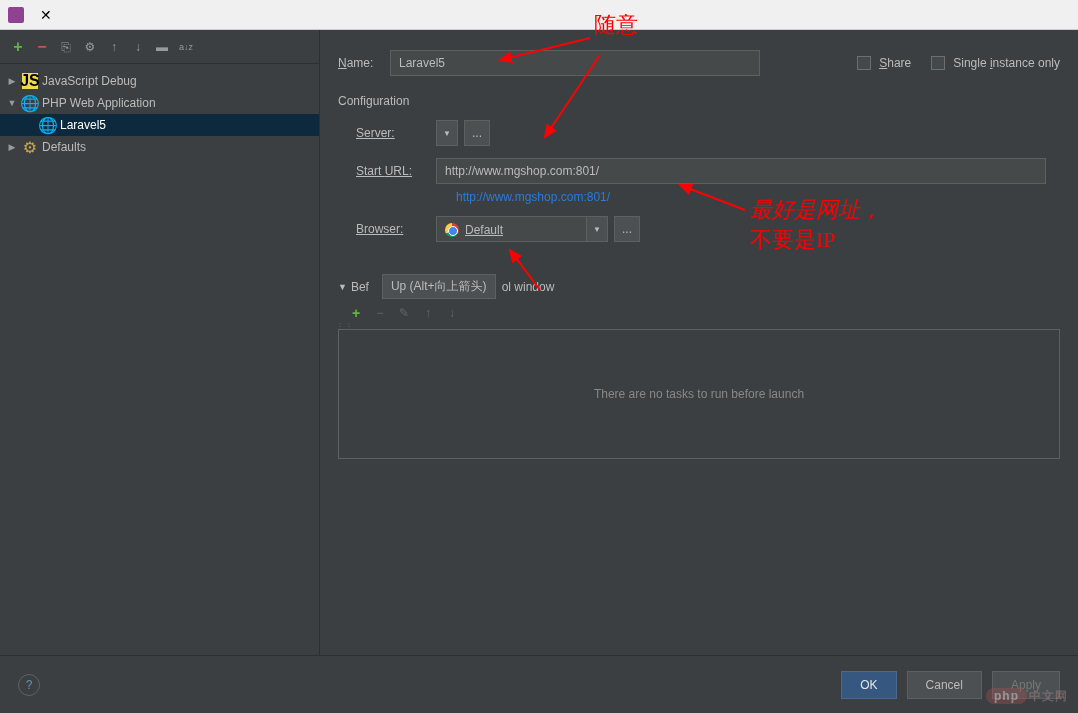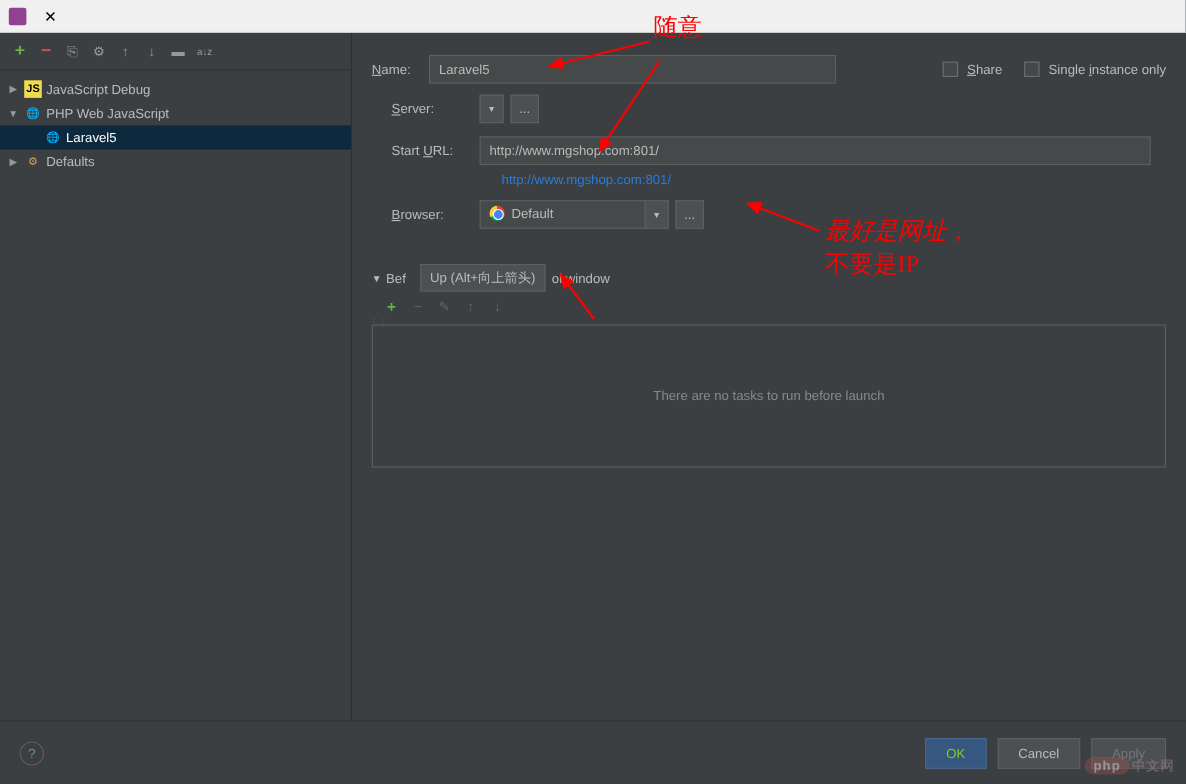--- a/index.html
+++ b/index.html
@@ -14,65 +14,65 @@
 .sidebar { width: 320px; border-right: 1px solid #2d2f30; padding: 5px 0; }
 .toolbar { display: flex; gap: 8px; padding: 4px 10px 8px 10px; align-items: center; border-bottom: 1px solid #2d2f30; margin-bottom: 4px; }
 .tb-btn { width: 16px; height: 16px; display: flex; align-items: center; justify-content: center; cursor: pointer; color: #999; }
 .tb-add { color: #62b543; font-size: 16px; font-weight: bold; }
 .tb-rem { color: #c75450; font-size: 16px; font-weight: bold; }
 
 .tree { padding: 2px 0; }
 .tree-item { display: flex; align-items: center; padding: 2px 6px; height: 22px; cursor: pointer; }
 .tree-item.sel { background: #0d293e; color: #fff; }
 .tree-arrow { width: 12px; text-align: center; color: #999; font-size: 9px; }
-.tree-icon { width: 16px; height: 16px; margin: 0 4px; display: inline-flex; align-items: center; justify-content: center; font-size: 10px; }
+.tree-icon { width: 16px; height: 16px; margin: 0 4px; display: inline-flex; align-items: center; justify-content: center; font-size: 16px; }
 .tree-label { white-space: nowrap; }
 .tree-child { padding-left: 36px; }
 
 .content { flex: 1; padding: 20px 18px; position: relative; display:flex; flex-direction:column; }
 .row { display: flex; align-items: center; margin-bottom: 10px; }
 .row label { width: 80px; text-align: left; }
 .row.name label { width: 52px; }
 .input { background: #45494a; border: 1px solid #5e6060; color: #bbb; padding: 4px 8px; height: 26px; }
 .name-input { width: 370px; }
 .share-row { display: flex; align-items: flex-start; gap: 8px; }
 .chk { width: 14px; height: 14px; border: 1px solid #6e6e6e; background: #43494a; display: inline-block; }
 .chk.checked::after { content: "✔"; color: #bbb; font-size: 10px; position: relative; top: -3px; left: 1px; }
 
 .section-title { margin: 8px 0 12px 0; color: #bbb; }
 .config-body { padding-left: 18px; }
 .config-row { display: flex; align-items: center; margin-bottom: 12px; }
-.config-row label { width: 80px; }
+.config-row label { width: 80px; text-decoration: underline; }
 .combo { display: flex; }
 .combo .input { width: 150px; border-right: none; }
 .combo .dd { width: 22px; height: 26px; background: #4c5052; border: 1px solid #5e6060; display: flex; align-items: center; justify-content: center; font-size: 8px; cursor: pointer; }
 .dots-btn { width: 26px; height: 26px; background: #4c5052; border: 1px solid #5e6060; margin-left: 6px; display: flex; align-items: center; justify-content: center; cursor: pointer; }
 .url-input { width: 610px; }
 .url-link { color: #287bde; margin-left: 100px; margin-top: -6px; margin-bottom: 12px; display: block; cursor: pointer; }
 .browser-icon { width: 14px; height: 14px; border-radius: 50%; background: conic-gradient(#db4437 0 120deg, #0f9d58 120deg 240deg, #ffcd40 240deg 360deg); display: inline-block; margin-right: 6px; position: relative; }
 .browser-icon::after { content: ""; position: absolute; top: 3px; left: 3px; width: 8px; height: 8px; background: #4285f4; border-radius: 50%; border: 1px solid #fff; }
-.combo-content { display:flex; align-items:flex-start; }
+.combo-content { display:flex; align-items:flex-end;text-decoration:underline; }
 
 .before-launch { margin-top: 20px; }
 .bl-header { display: flex; align-items: center; cursor: pointer; }
 .bl-arrow { font-size: 9px; margin-right: 4px; }
 .tooltip-box { background: #4c5052; border: 1px solid #5e6060; padding: 3px 8px; margin-left: 13px; margin-right: 6px; }
 .bl-toolbar { display: flex; gap: 8px; padding: 6px 10px; }
 .bl-add { color: #62b543; font-size: 14px; font-weight: bold; }
 .bl-gray { color: #666; }
 .tasks-box { border: 1px solid #5e6060; height: 130px; display: flex; align-items: center; justify-content: center; color: #888; margin-top: 2px; position:relative; }
 .grip { position:absolute; left:-3px; top:-8px; color:#666; font-size:8px; letter-spacing:1px; }
 
 .bottom-checks { display: flex; gap: 20px; margin-top: 14px; align-items: center; }
 
 .footer { height: 58px; border-top: 1px solid #2d2f30; display: flex; align-items: center; padding: 0 18px; gap: 10px; background: #3c3f41; }
 .help-btn { width: 22px; height: 22px; border-radius: 50%; border: 1px solid #5e6060; display: flex; align-items: center; justify-content: center; color: #5e94b5; cursor: pointer; }
 .footer-spacer { flex: 1; }
 .btn { height: 28px; padding: 0 18px; background: #4c5052; border: 1px solid #5e6060; color: #bbb; cursor: pointer; }
-.btn.primary { background: #365880; border-color: #4a688c; color: #84cc16; }
+.btn.primary { background: #365880; border-color: #4a688c; color: #e5e5e5; }
 .btn.disabled { color: #777; }
 
 .underline { text-decoration: underline; text-decoration-color: #bbb; }
 
 .annotation { position: absolute; color: #ff0000; font-family: "SimSun","宋体",serif; font-size: 22px; pointer-events: none; z-index: 50; }
 svg.arrows { position: absolute; top: 0; left: 0; pointer-events: none; z-index: 40; }
 .watermark { position:absolute; right:10px; bottom:8px; color:#b39090; font-size:14px; opacity:0.4; font-weight:bold; letter-spacing:1px; z-index:60; }
 .watermark .oval { background:#a05050; color:#fff; padding:1px 8px; border-radius:10px; margin-right:2px;}
 </style>
 </head>
@@ -98,21 +98,21 @@
     </div>
     <div class="tree">
       <div class="tree-item">
         <span class="tree-arrow">▶</span>
         <span class="tree-icon" style="background:#f0db4f;color:#000;font-weight:bold;">JS</span>
         <span class="tree-label">JavaScript Debug</span>
       </div>
       <div class="tree-item">
         <span class="tree-arrow">▼</span>
         <span class="tree-icon">🌐</span>
-        <span class="tree-label">PHP Web JavaScript</span>
+        <span class="tree-label">PHP Web Application</span>
       </div>
       <div class="tree-item tree-child sel">
         <span class="tree-icon">🌐</span>
         <span class="tree-label">Laravel5</span>
       </div>
       <div class="tree-item">
         <span class="tree-arrow">▶</span>
         <span class="tree-icon" style="color:#c9a54e;">⚙</span>
         <span class="tree-label">Defaults</span>
       </div>
@@ -130,20 +130,21 @@
           <span class="chk"></span>
           <span><span class="underline">S</span>hare</span>
         </div>
         <div class="share-row">
           <span class="chk"></span>
           <span>Single <span class="underline">i</span>nstance only</span>
         </div>
       </div>
     </div>
 
+    <div class="section-title">Configuration</div>
     <div class="config-body">
       <div class="config-row">
         <label><span class="underline">S</span>erver:</label>
         <div class="combo">
           <div class="dd">▼</div>
         </div>
         <div class="dots-btn">...</div>
       </div>
       <div class="config-row">
         <label>Start <span class="underline">U</span>RL:</label>

